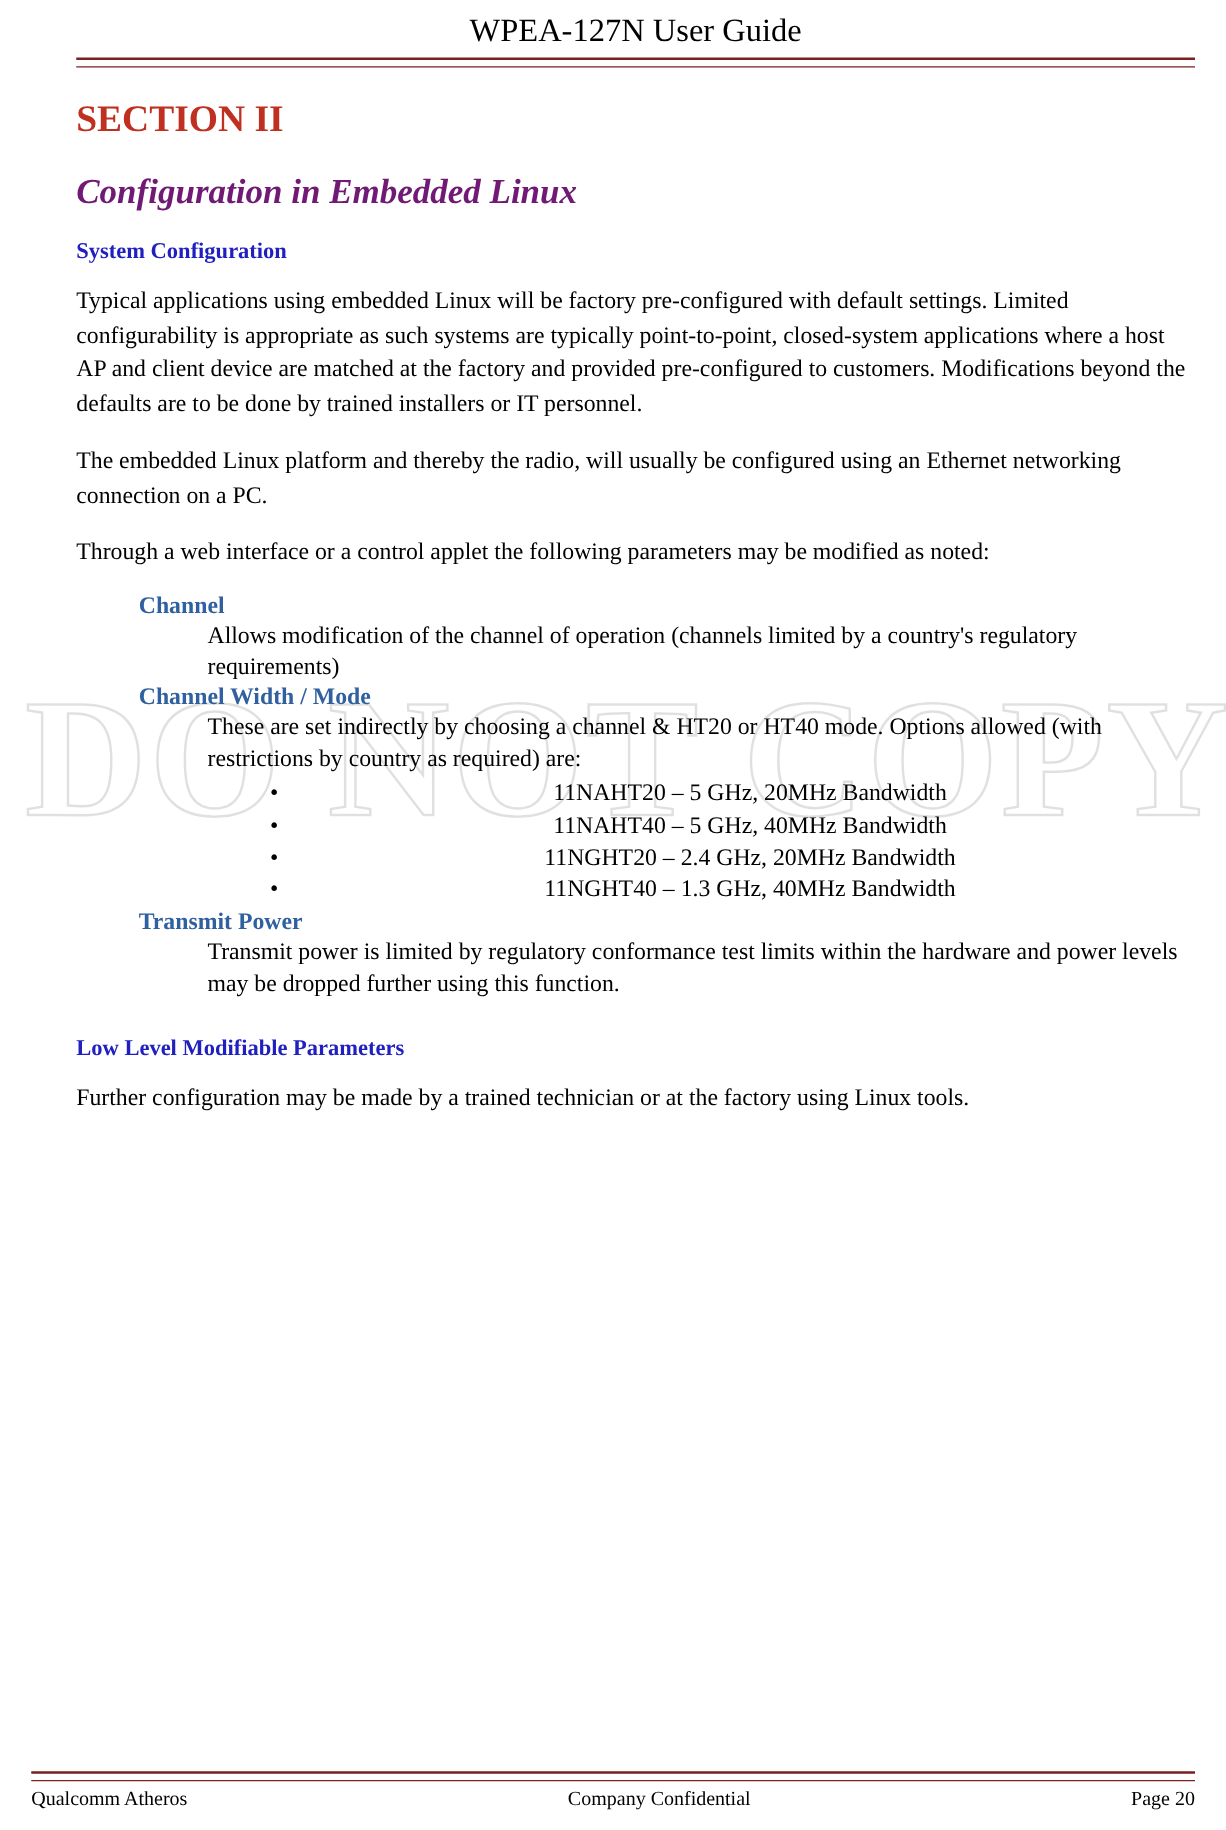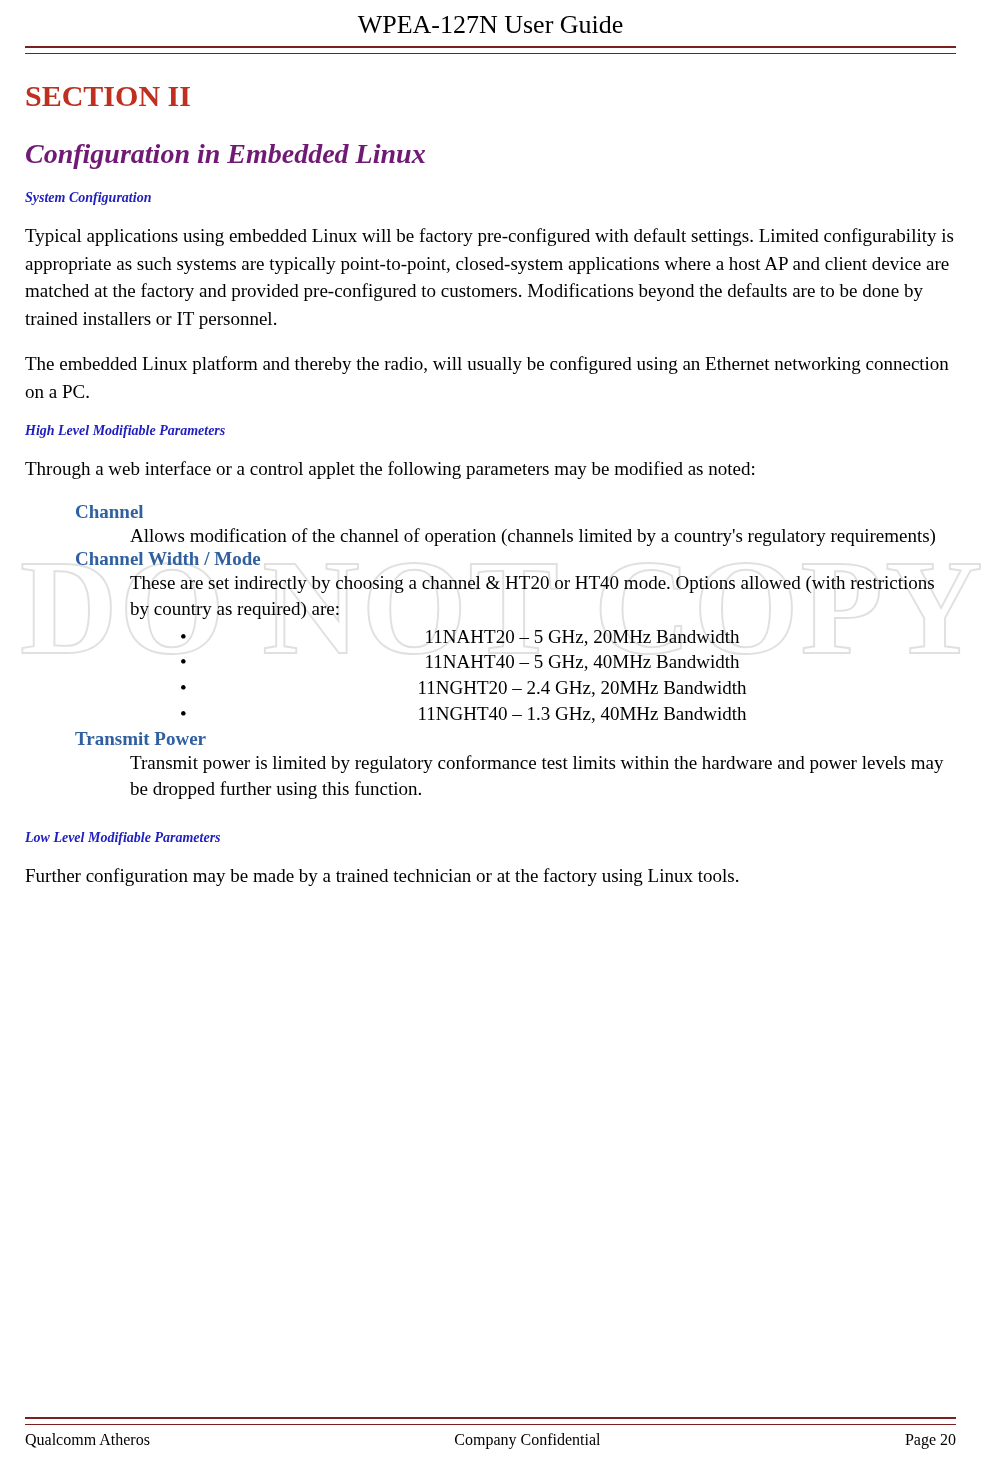--- a/index.html
+++ b/index.html
@@ -45,25 +45,24 @@
       margin: 10px 0 25px 0;
     }
     .main-heading {
       font-size: 28px;
       font-weight: bold;
       color: #701a75;
       margin: 0 0 20px 0;
       font-style: italic;
     }
     .sub-heading {
-      font-size: 14px;
+      font-size: 18px;
       font-weight: bold;
       color: #2020c0;
       margin: 10px 0 16px 0;
-      font-style: italic;
     }
     .body-text {
       font-size: 19px;
       color: #000;
       line-height: 1.45;
       margin: 0 0 18px 0;
     }
     .param-block {
       margin-left: 50px;
       position: relative;
@@ -110,20 +109,21 @@
       white-space: nowrap;
       pointer-events: none;
       z-index: 0;
       text-align: center;
       -webkit-text-stroke: 2px rgba(0,0,0,0.12);
       -webkit-text-fill-color: rgba(255,255,255,0.4);
     }
     .content {
       position: relative;
       z-index: 1;
+      margin-left: 36px;
     }
     .footer {
       position: absolute;
       bottom: 15px;
       left: 25px;
       right: 25px;
     }
     .footer-row {
       display: flex;
       justify-content: space-between;
@@ -138,21 +138,20 @@
     <div class="header-title">WPEA-127N User Guide</div>
     <hr class="double-rule">
 
     <div class="section-label">SECTION II</div>
     <div class="main-heading">Configuration in Embedded Linux</div>
 
     <div class="sub-heading">System Configuration</div>
     <p class="body-text">Typical applications using embedded Linux will be factory pre-configured with default settings. Limited configurability is appropriate as such systems are typically point-to-point, closed-system applications where a host AP and client device are matched at the factory and provided pre-configured to customers. Modifications beyond the defaults are to be done by trained installers or IT personnel.</p>
     <p class="body-text">The embedded Linux platform and thereby the radio, will usually be configured using an Ethernet networking connection on a PC.</p>
 
-    <div class="sub-heading">High Level Modifiable Parameters</div>
     <p class="body-text">Through a web interface or a control applet the following parameters may be modified as noted:</p>
 
     <div class="param-block">
       <div class="param-name">Channel</div>
       <div class="param-desc">Allows modification of the channel of operation (channels limited by a country's regulatory requirements)</div>
 
       <div class="param-name">Channel Width / Mode</div>
       <div class="param-desc">These are set indirectly by choosing a channel &amp; HT20 or HT40 mode. Options allowed (with restrictions by country as required) are:</div>
       <ul class="options">
         <li>11NAHT20 – 5 GHz, 20MHz Bandwidth</li>

